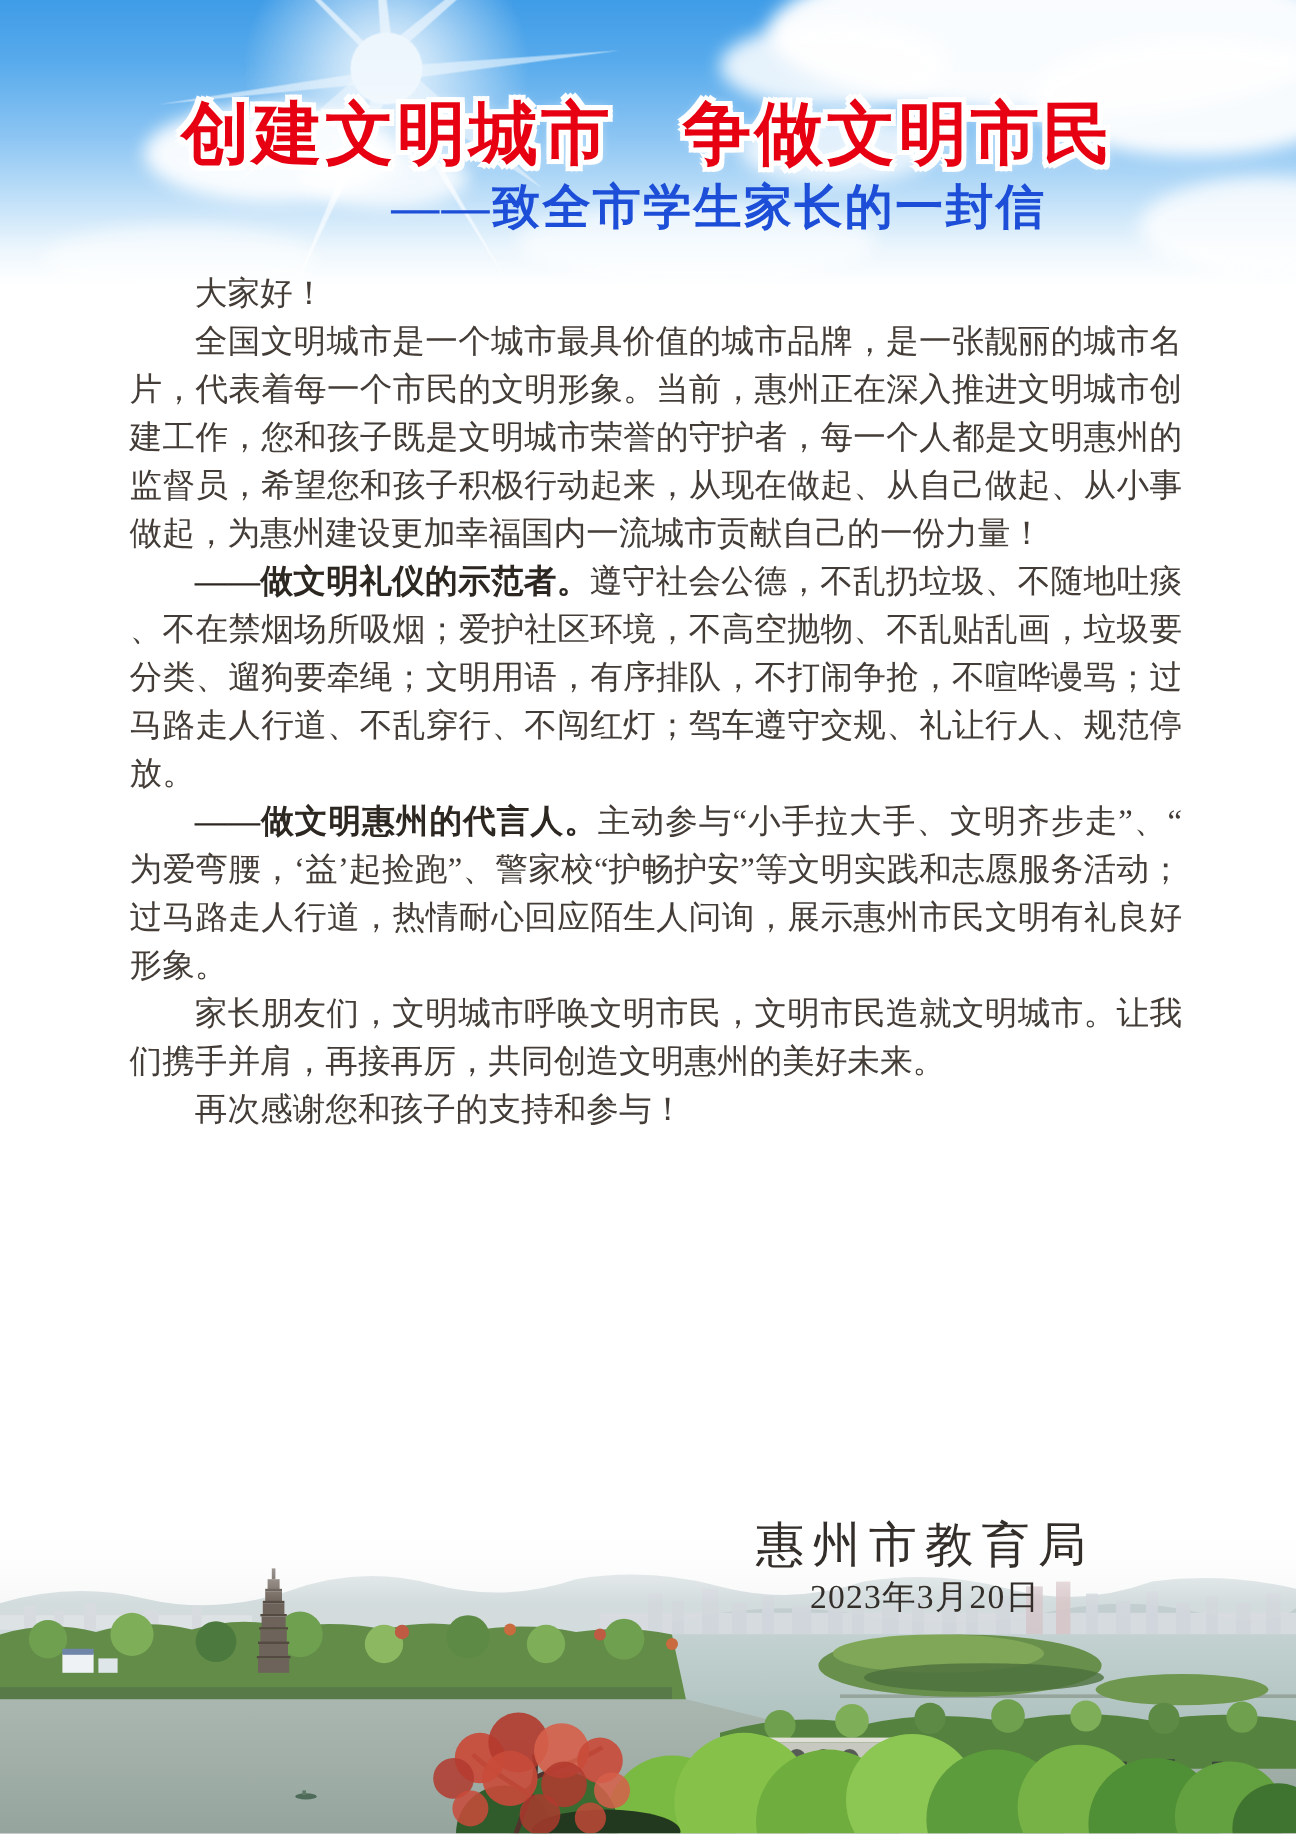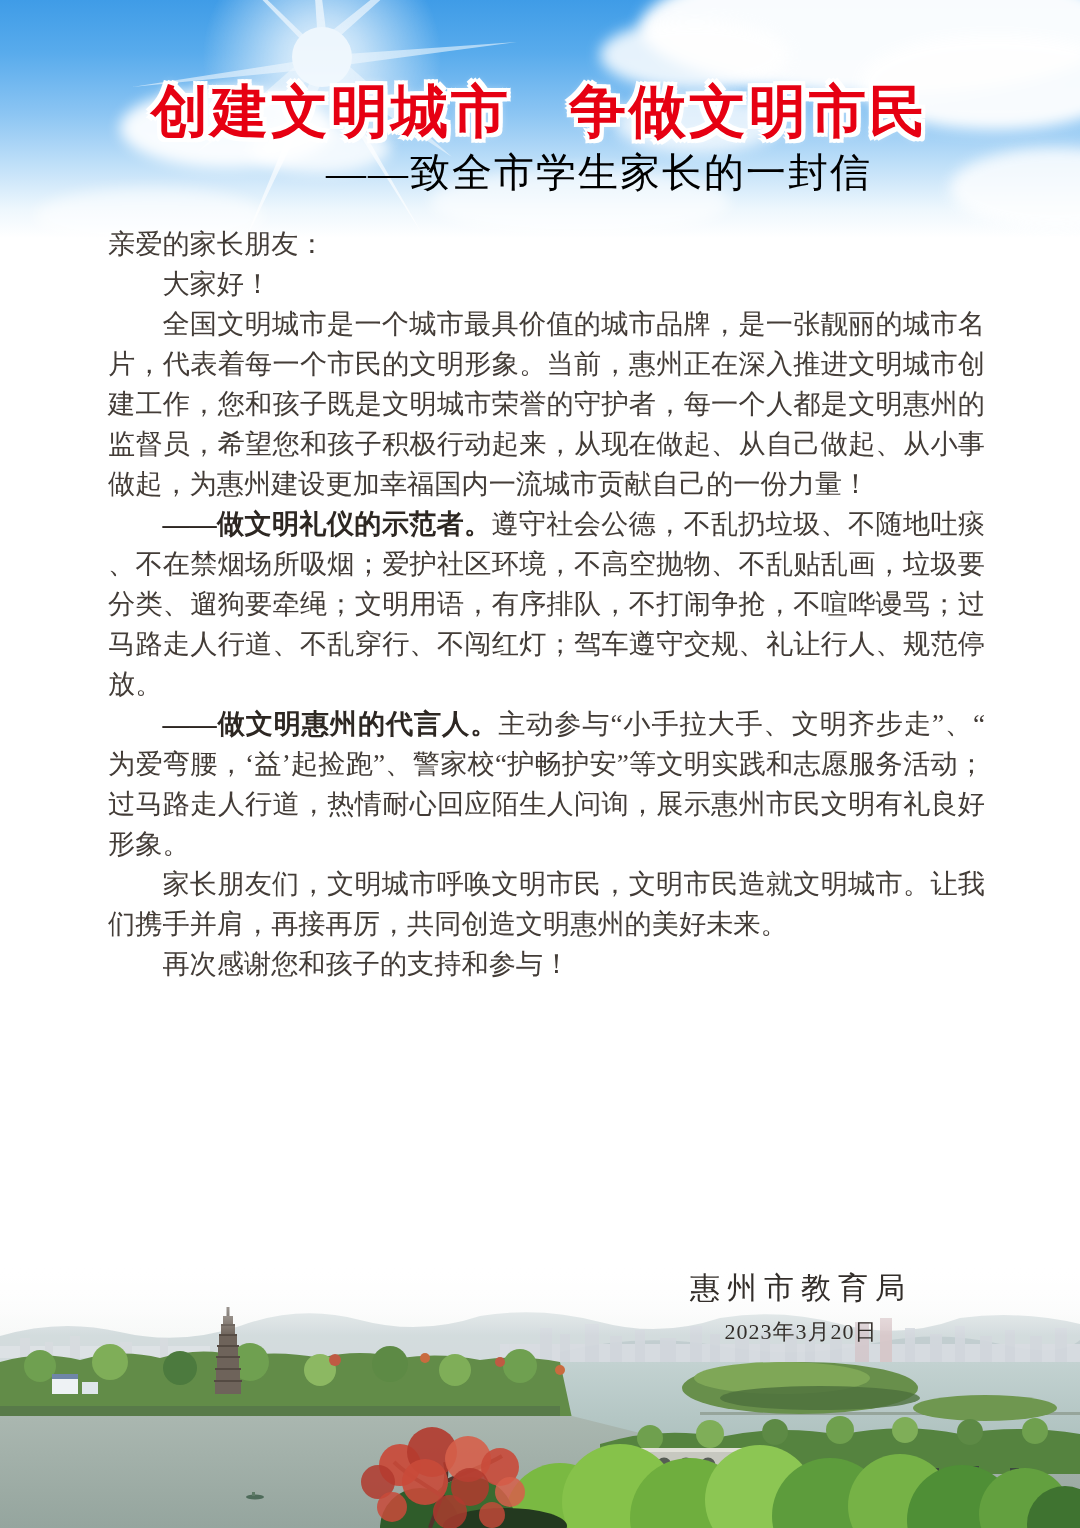--- a/index.html
+++ b/index.html
@@ -33,41 +33,41 @@
       -4px -4px 0 #fff, 4px -4px 0 #fff, -4px 4px 0 #fff, 4px 4px 0 #fff,
       -4px 0 0 #fff, 4px 0 0 #fff, 0 -4px 0 #fff, 0 4px 0 #fff,
       -3px -3px 0 #fff, 3px 3px 0 #fff, 0 0 10px rgba(255,255,255,.9);
     white-space:nowrap;
   }
   .main-title .part2{margin-left:58px;}
   .sub-title{
     position:absolute;top:145px;left:0;width:100%;
     box-sizing:border-box;padding-left:118px;
     text-align:center;
-    font-size:40px;font-weight:400;letter-spacing:2px;
-    color:#000000;white-space:nowrap;
+    font-size:40px;font-weight:700;letter-spacing:2px;
+    color:#1d4ed8;white-space:nowrap;
   }
   
   .letter{
     position:absolute;top:224px;left:108px;right:95px;
     font-size:27.2px;line-height:40px;
     color:#433c37;
     text-align:justify;
     word-break:break-all;line-break:anywhere;
   }
   .letter p{margin:0;}
   .indent{text-indent:2em;}
   .lead{font-weight:700;color:#2d2722;}
   
   .signature{
     position:absolute;top:1266px;right:168px;
     text-align:center;color:#332e2a;z-index:5;
   }
-  .sig-org{font-size:30px;letter-spacing:7px;line-height:44px;}
-  .sig-date{font-size:22px;letter-spacing:1px;line-height:44px;text-align:center;}
+  .sig-org{font-size:40px;letter-spacing:7px;line-height:44px;}
+  .sig-date{font-size:28px;letter-spacing:1px;line-height:44px;text-align:center;}
   
   .photo{
     position:absolute;left:0;bottom:0;width:1080px;height:262px;z-index:1;
   }
   .photo svg{display:block;width:1080px;height:262px;}
 </style>
 </head>
 <body>
 
 <div class="page">
@@ -105,21 +105,20 @@
     <div class="cloud" style="left:615px;top:95px;width:165px;height:58px;opacity:.75;"></div>
     <div class="cloud" style="left:950px;top:148px;width:210px;height:82px;opacity:.8;"></div>
     <div class="cloud" style="left:430px;top:168px;width:300px;height:68px;opacity:.6;"></div>
     <div class="cloud" style="left:35px;top:188px;width:230px;height:58px;opacity:.55;"></div>
   </div>
 
   <div class="main-title"><span>创建文明城市</span><span class="part2">争做文明市民</span></div>
   <div class="sub-title">——致全市学生家长的一封信</div>
 
   <div class="letter">
-    <p>亲爱的家长朋友：</p>
     <p class="indent">大家好！</p>
     <p class="indent"><span>全国文明城市是一个城市最具价值的城市品牌，是一张靓丽的城市名片，代表着每一个市民的文明形象。当前，惠州正在深入推进文明城市创建工作，您和孩子既是文明城市荣誉的守护者，每一个人都是文明惠州的监督员，希望您和孩子积极行动起来，从现在做起、从自己做起、从小事做起，为惠州建设更加幸福国内一流城市贡献自己的一份力量！</span></p>
     <p class="indent"><b class="lead">——做文明礼仪的示范者。</b><span>遵守社会公德，不乱扔垃圾、不随地吐痰、不在禁烟场所吸烟；爱护社区环境，不高空抛物、不乱贴乱画，垃圾要分类、遛狗要牵绳；文明用语，有序排队，不打闹争抢，不喧哗谩骂；过马路走人行道、不乱穿行、不闯红灯；驾车遵守交规、礼让行人、规范停放。</span></p>
     <p class="indent"><b class="lead">——做文明惠州的代言人。</b><span>主动参与“小手拉大手、文明齐步走”、“为爱弯腰，‘益’起捡跑”、警家校“护畅护安”等文明实践和志愿服务活动；过马路走人行道，热情耐心回应陌生人问询，展示惠州市民文明有礼良好形象。</span></p>
     <p class="indent"><span>家长朋友们，文明城市呼唤文明市民，文明市民造就文明城市。让我们携手并肩，再接再厉，共同创造文明惠州的美好未来。</span></p>
     <p class="indent"><span>再次感谢您和孩子的支持和参与！</span></p>
   </div>
 
   <div class="signature">
     <div class="sig-org">惠州市教育局</div>

